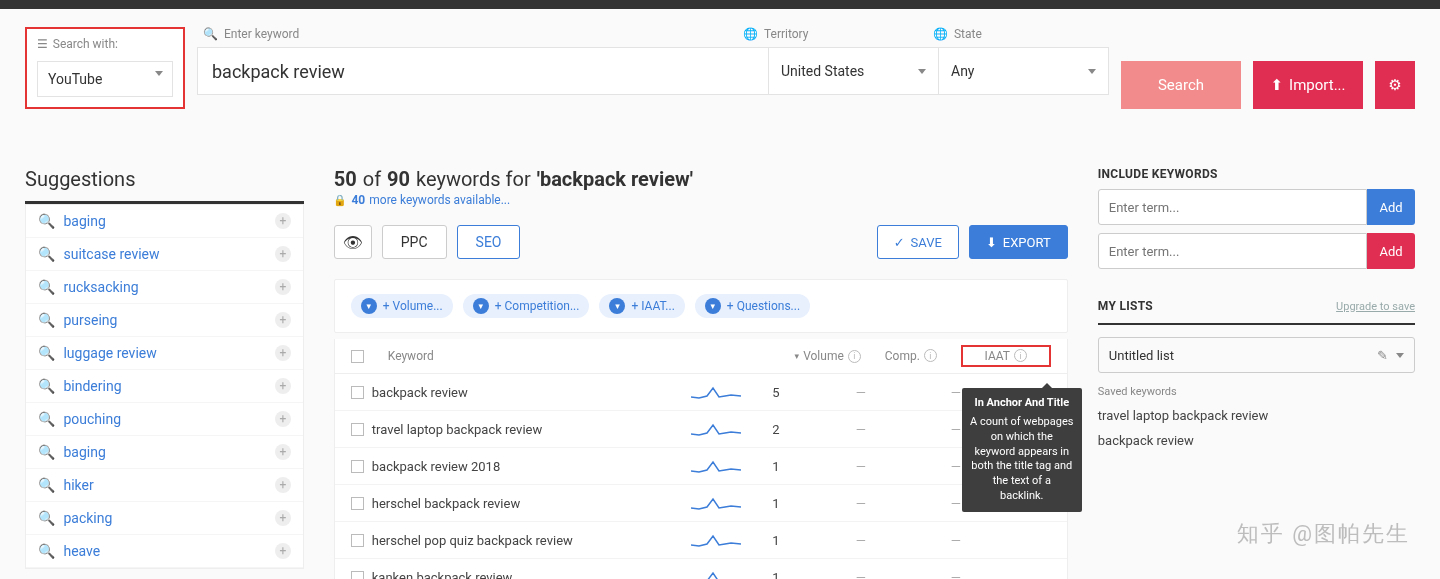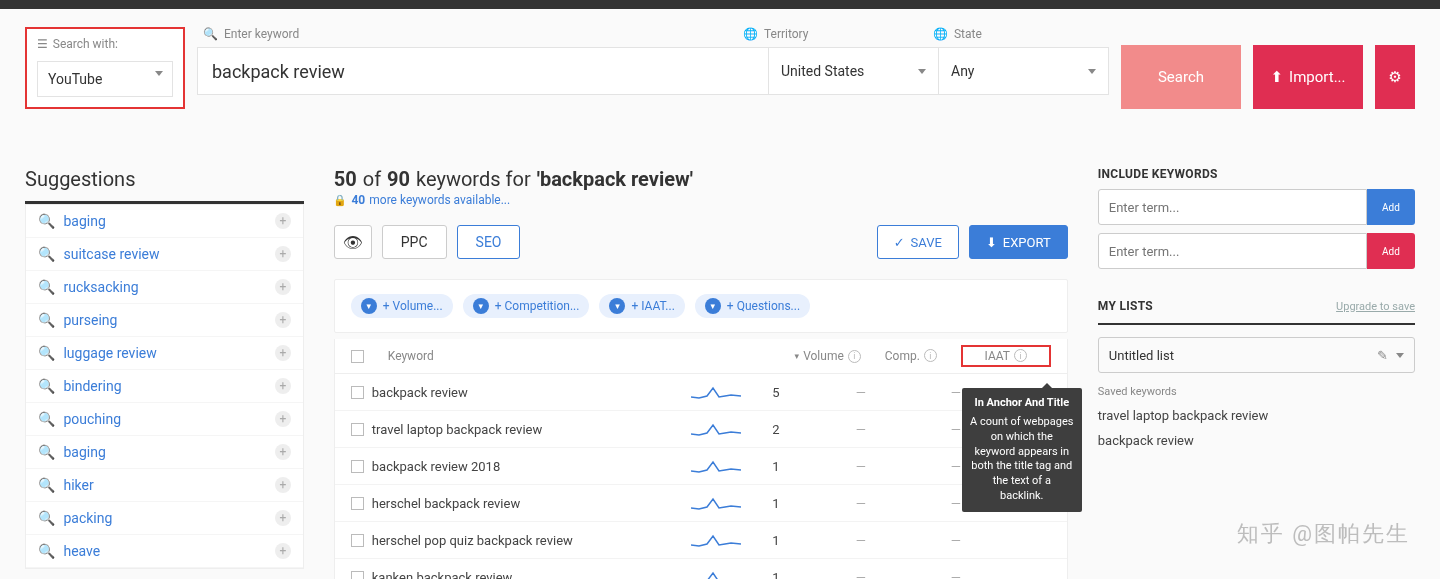--- a/index.html
+++ b/index.html
@@ -11,21 +11,21 @@
   .sw-select { margin-top: 10px; width: 100%; height: 36px; border: 1px solid #e3e3e3; background: #fff; font-size: 14px; color: #333; padding: 0 10px; appearance:none; position:relative; }
   .sw-select-wrap { position:relative; }
   .sw-select-wrap::after { content:""; position:absolute; right:10px; top:50%; transform:translateY(-3px); border-left:4px solid transparent; border-right:4px solid transparent; border-top:5px solid #888; }
   .kw-group { flex:1; display:flex; flex-direction:column; }
   .kw-label-row { display:flex; gap:20px; font-size:12px; color:#888; padding:0 6px 6px 6px; }
   .kw-label { display:flex; align-items:center; gap:6px; flex:1;}
   .kw-input-row { display:flex; gap:0; height:48px; }
   .kw-input { flex:1; border:1px solid #e3e3e3; background:#fff; padding:0 14px; font-size:18px; color:#333; }
   .sel-box { width:170px; border:1px solid #e3e3e3; border-left:none; background:#fff; display:flex; align-items:center; justify-content:space-between; padding:0 12px; font-size:14px; color:#333; cursor:pointer; }
   .chev { border-left:4px solid transparent; border-right:4px solid transparent; border-top:5px solid #888; }
-  .btn { display:flex; align-items:center; justify-content:center; height:64px; padding:0 20px; font-size:15px; color:#fff; cursor:pointer; margin-top:auto;}
+  .btn { display:flex; align-items:center; justify-content:center; height:48px; padding:0 20px; font-size:15px; color:#fff; cursor:pointer; margin-top:auto;}
   .btn-search { background:#f28b8b; width:120px; }
   .btn-import { background:#e02e52; width:110px; gap:6px; }
   .btn-gear { background:#e02e52; width:35px; }
   
   .content { display:flex; padding:40px 25px 0 25px; gap:30px; }
   .col-left { width:290px; }
   .col-mid { flex:1; position:relative; }
   .col-right { width:330px; }
 
   .h-sugg { font-size:20px; font-weight:400; color:#333; padding-bottom:10px; border-bottom:3px solid #333; margin-bottom:0;}
@@ -67,21 +67,21 @@
   .td-iaat { width:90px; text-align:center; color:#aaa;}
   .cb { width:13px; height:13px; border:1px solid #bbb; background:#fff; display:inline-block;}
 
   .tooltip { position:absolute; top:49px; right:-15px; width:120px; background:#3e3e3e; color:#fff; font-size:11px; padding:8px 8px; border-radius:2px; text-align:center; line-height:1.35; z-index:50;}
   .tooltip .tt-title { font-weight:700; font-size:11px; display:block; margin-bottom:4px;}
   .tooltip::before { content:""; position:absolute; top:-5px; left:80px; border-left:5px solid transparent; border-right:5px solid transparent; border-bottom:5px solid #3e3e3e;}
 
   .side-section-title { font-size:12px; font-weight:700; color:#333; letter-spacing:.3px; }
   .term-row { display:flex; margin-top:8px; }
   .term-input { flex:1; height:36px; border:1px solid #ccc; padding:0 10px; font-size:13px; color:#555; border-radius:3px 0 0 3px;}
-  .term-btn { width:48px; height:36px; color:#fff; font-size:10px; border:none; cursor:pointer; border-radius:0 3px 3px 0;}
+  .term-btn { width:48px; height:36px; color:#fff; font-size:13px; border:none; cursor:pointer; border-radius:0 3px 3px 0;}
   .add-blue { background:#3b7dd8; }
   .add-red { background:#e02e52; }
   .gap30 { margin-top:30px; }
 
   .mylists-head { display:flex; align-items:center; justify-content:space-between; border-bottom:2px solid #333; padding-bottom:10px; margin-top:30px;}
   .upgrade { font-size:11px; color:#9aa; text-decoration:underline; cursor:pointer;}
   .list-select { margin-top:12px; height:36px; border:1px solid #ccc; border-radius:3px; display:flex; align-items:center; padding:0 10px; font-size:13px; justify-content:space-between; cursor:pointer;}
   .list-select .right-icons { display:flex; align-items:center; gap:8px; color:#888;}
   .saved-label { font-size:11px; color:#888; margin-top:12px;}
   .saved-item { font-size:13px; color:#444; margin-top:10px;}

